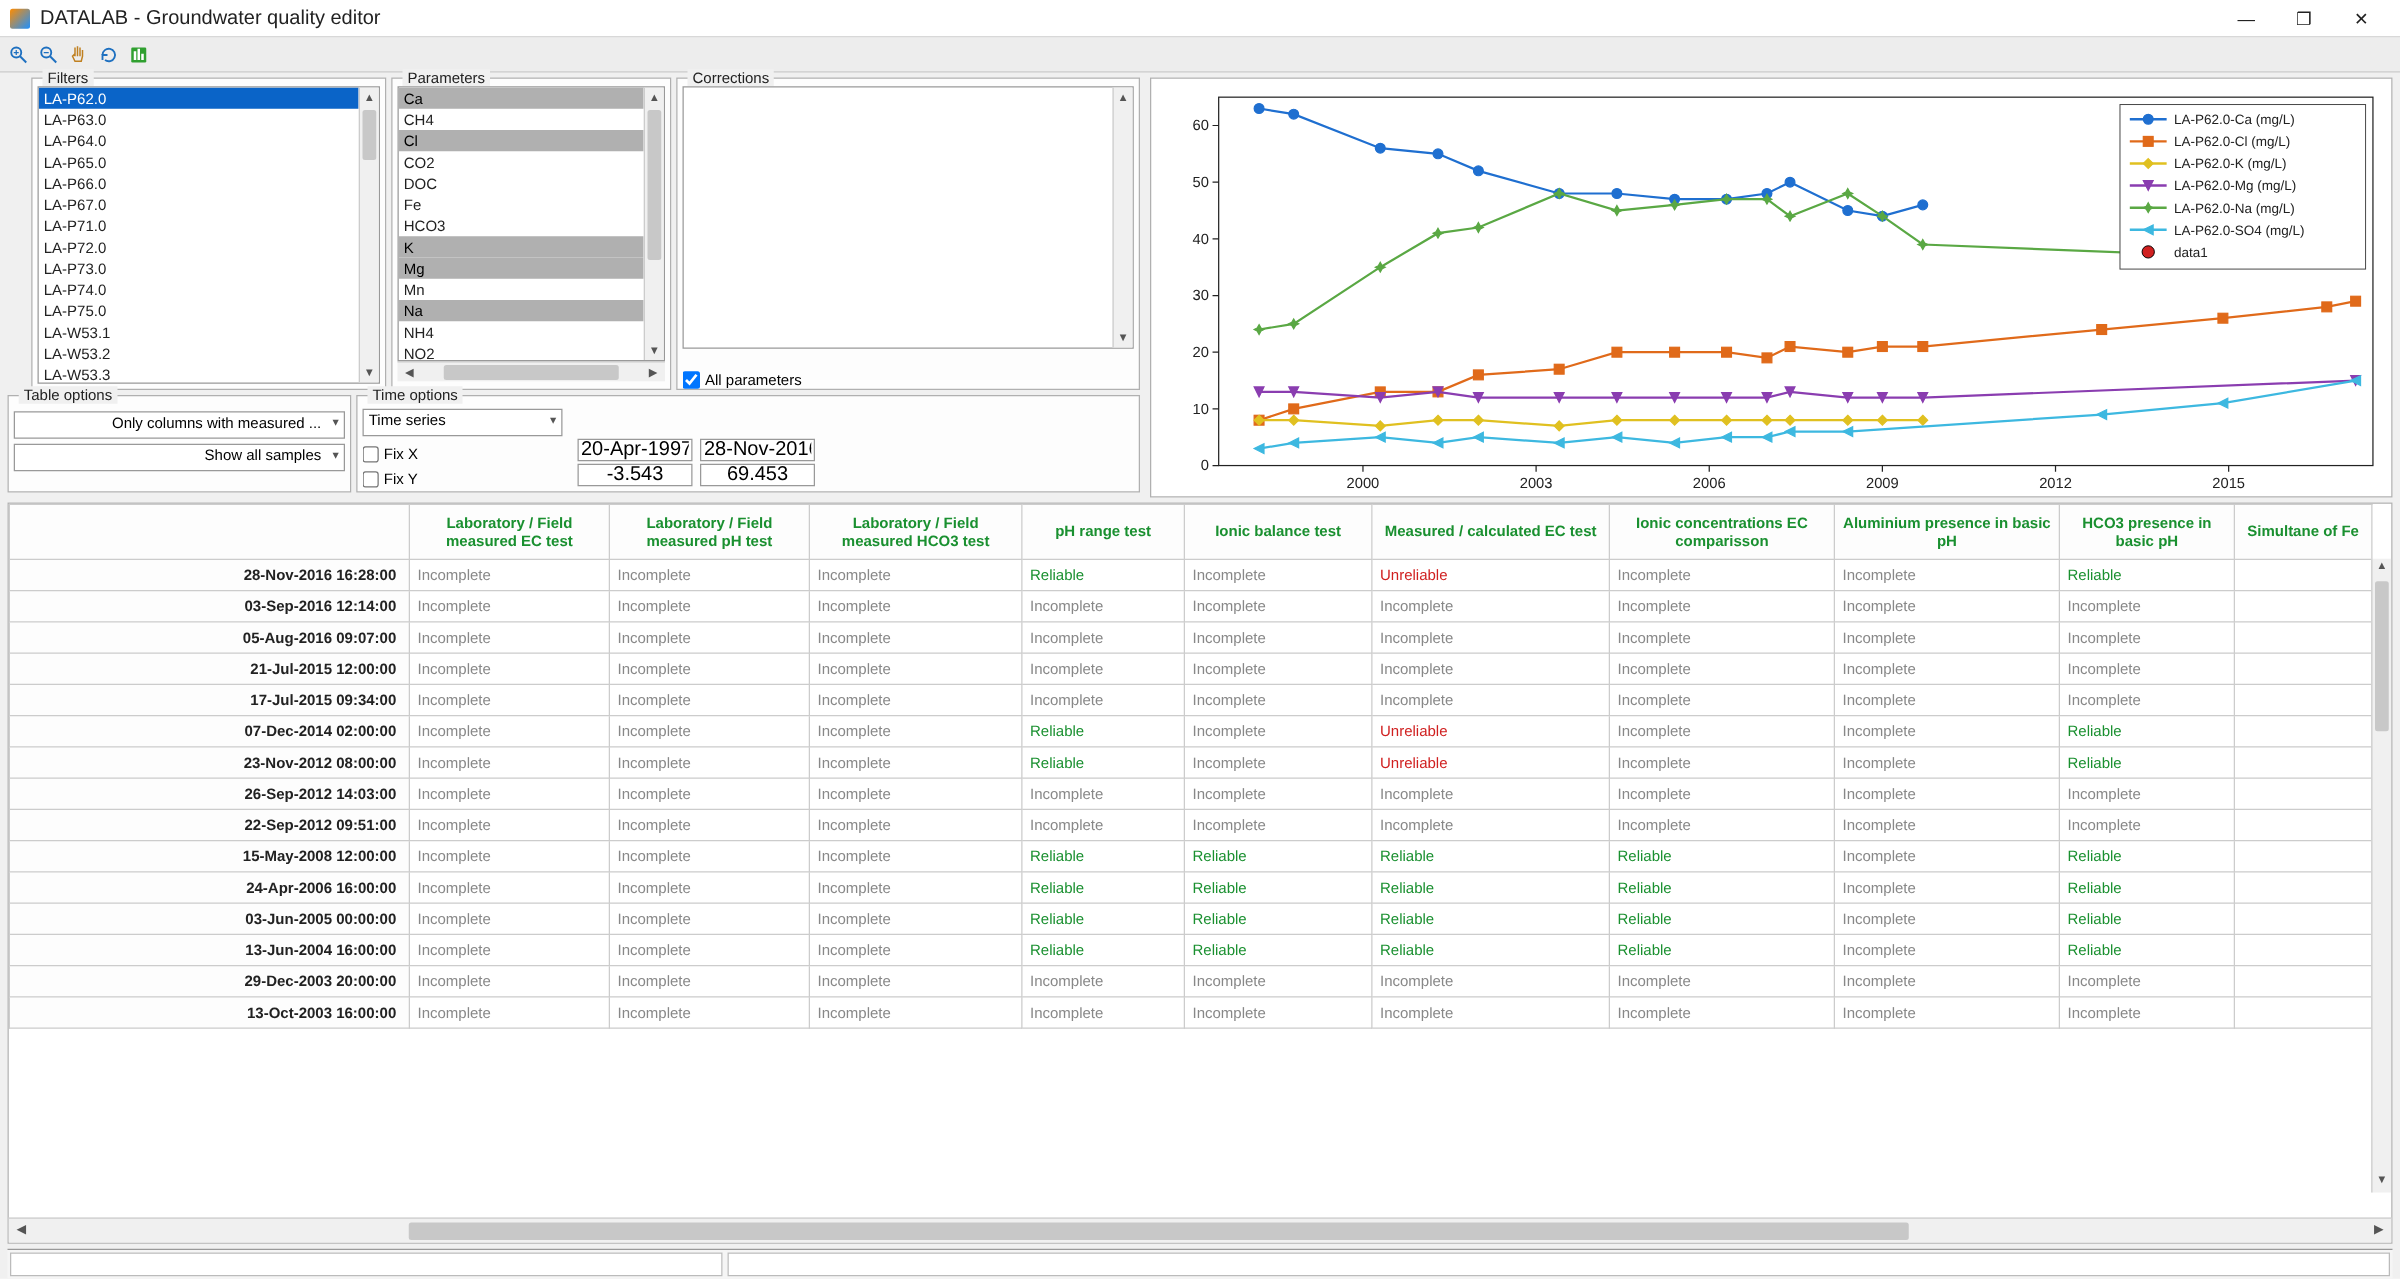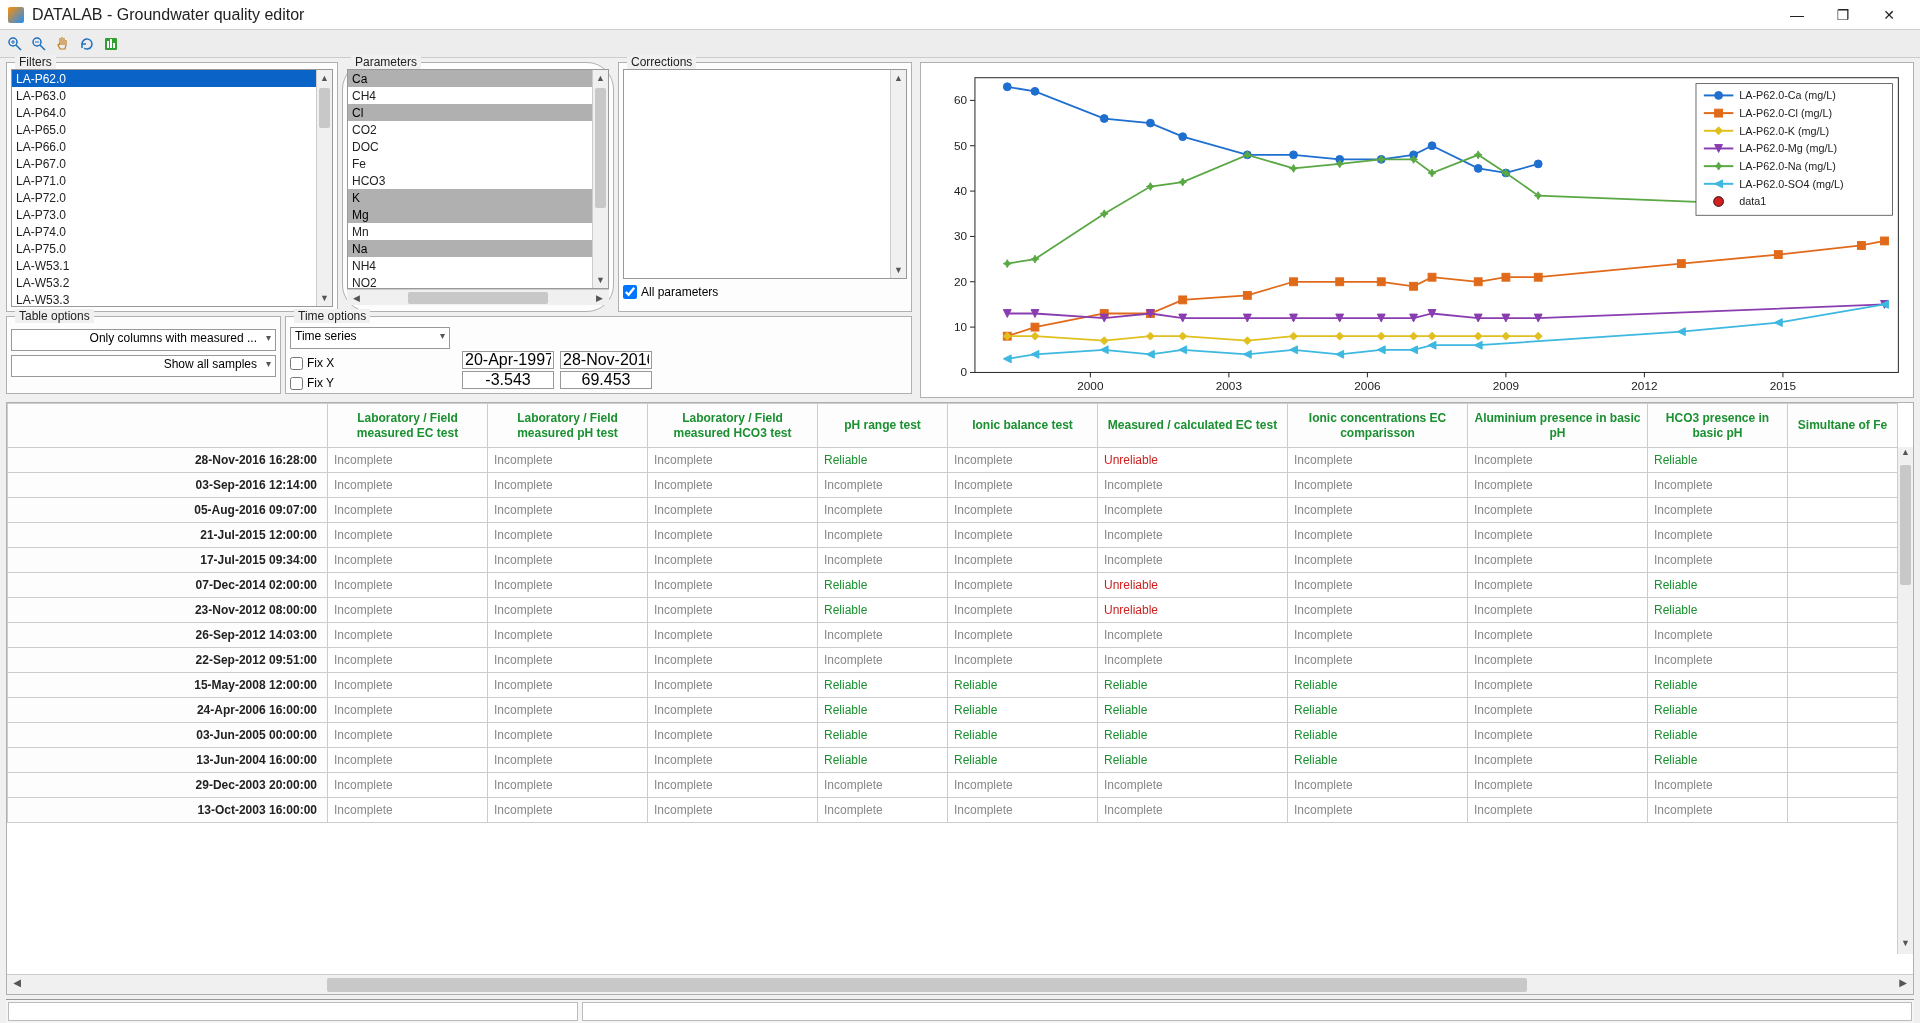--- a/index.html
+++ b/index.html
@@ -15,38 +15,38 @@
 .toolbar { height: 28px; background: #ededed; border-bottom:1px solid #ccc; display:flex; align-items:center; padding:0 6px; gap:6px;}
 .toolbar .tb-btn { width:18px;height:18px; display:flex;align-items:center;justify-content:center; cursor:pointer; }
 .toolbar .tb-btn svg{width:16px;height:16px;}
 
 
 .main { display:flex; height: 340px; padding: 4px 6px 0 6px; gap:4px;}
 .panel { border:1px solid #b0b0b0; background:#fdfdfd; position:relative; padding:6px 4px 4px 4px;}
 .panel > legend,.panel-title { position:absolute; top:-8px; left:8px; background:#f0f0f0; padding:0 4px; font-size:12px; color:#222;}
 .left-col{display:flex;flex-direction:column;gap:4px;width:906px;}
 .top-row{display:flex;gap:4px;height:250px;}
-.filters{width:332px;}
-.parameters{width:272px;border-radius:27px;}
+.filters{width:284px;margin-left:19px;}
+.parameters{width:224px;}
 .corrections{flex:1;}
 .listbox{width:100%;height:100%;overflow-y:auto;overflow-x:hidden;border:1px solid #999;background:#fff;position:relative;}
 .listbox-inner{position:absolute;inset:0 16px 0 0;overflow:hidden;}
 .list-item{padding:1px 4px;font-size:12px;white-space:nowrap;cursor:pointer;color:#222;height:17px;line-height:16px;}
 .list-item.selected{background:#0a64c8;color:#fff;}
 .list-item.multi{background:#b0b0b0;color:#000;}
 .sb-v{position:absolute;right:0;top:0;bottom:0;width:16px;background:#f0f0f0;border-left:1px solid #ccc;}
 .sb-v .up,.sb-v .down{height:16px;display:flex;align-items:center;justify-content:center;font-size:9px;color:#555;cursor:pointer;}
 .sb-v .down{position:absolute;bottom:0;left:0;right:0;}
 .sb-v .th{position:absolute;left:2px;right:2px;background:#c8c8c8;border-radius:2px;}
 .sb-h{height:16px;background:#f0f0f0;border-top:1px solid #ccc;display:flex;align-items:center;justify-content:space-between;padding:0 2px;}
 .sb-h .th-h{height:12px;background:#c8c8c8;border-radius:2px;}
 .sb-h span{font-size:9px;color:#555;cursor:pointer;padding:0 4px;}
 
 .corrections-body{height:calc(100% - 28px);border:1px solid #999;background:#fff;position:relative;}
-.chk-row{display:flex;align-items:center;gap:4px;margin-top:6px;}
+.chk-row{display:flex;align-items:center;gap:4px;margin-top:18px;}
 .chk-row input{width:14px;height:14px;}
 
 .bot-row{display:flex;gap:4px;height:78px;}
 .table-opts{width:275px;text-align:right;}
 .graph-opts{flex:1;}
 .dd{width:100%;height:22px;border:1px solid #999;background:#fff;padding:1px 18px 1px 4px;font-size:12px;position:relative;cursor:pointer;margin-bottom:4px;white-space:nowrap;overflow:hidden;}
 .dd::after{content:"▾";position:absolute;right:4px;top:2px;font-size:10px;color:#555;}
 .go-row{display:flex;gap:12px;align-items:flex-start;}
 .go-col{display:flex;flex-direction:column;gap:2px;}
 .fix-row{display:flex;align-items:center;gap:4px;height:20px;}

